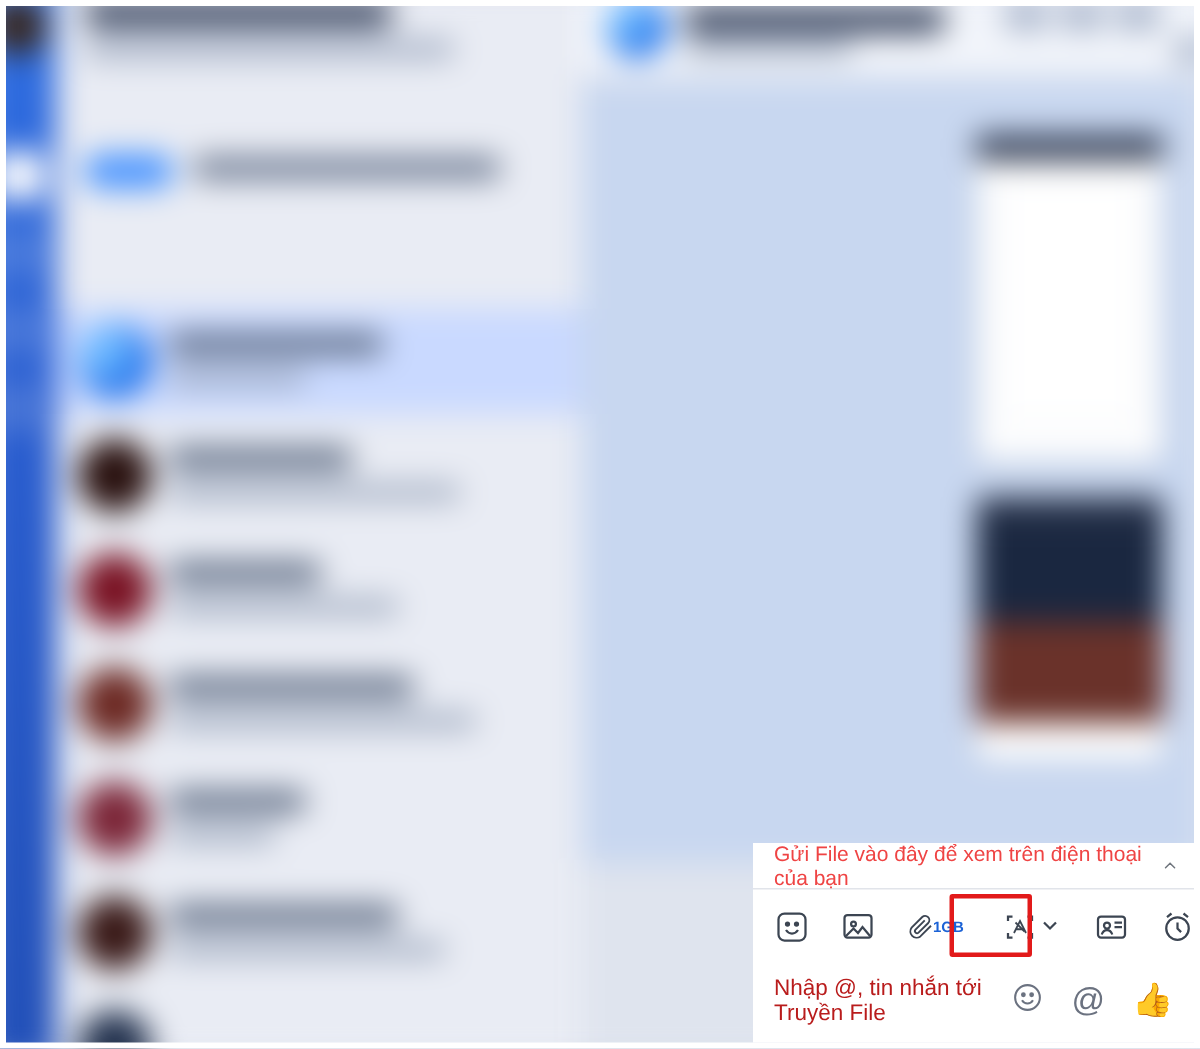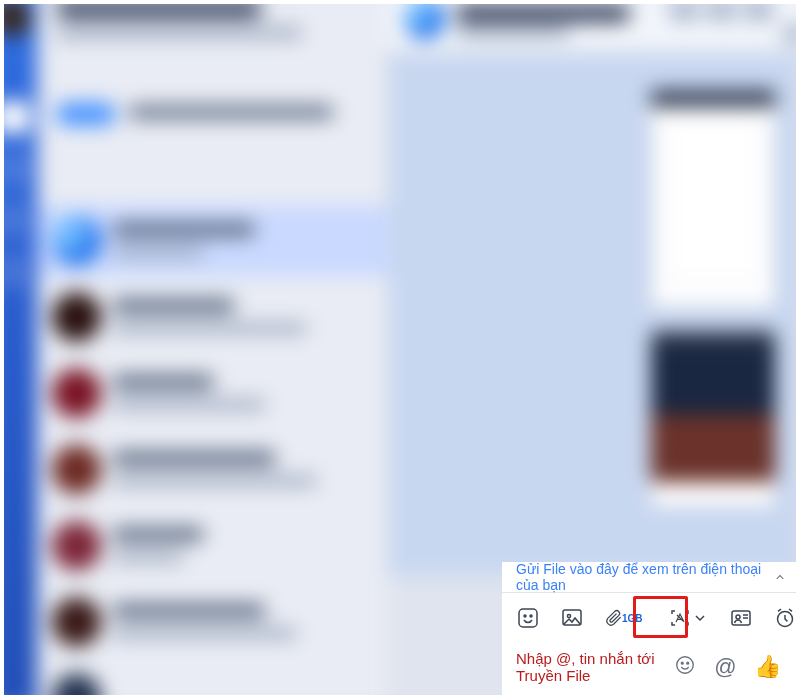--- a/index.html
+++ b/index.html
@@ -33,21 +33,21 @@
   .thumbA{top:36px;height:210px}
   .thumbA .page{margin:10px 14px;height:160px;background:#fff;border:1px solid #cbd4e2}
   .thumbB{top:270px;height:170px}
   .thumbB .img{margin:0;height:130px;background:linear-gradient(#1a2740 0%,#1a2740 50%,#6a322a 50%,#6a322a 100%)}
   
   .imgborder{position:absolute;inset:0;border:4px solid #fff;box-sizing:border-box;pointer-events:none}
 
   
   .composer-wrap{position:absolute;left:502px;right:4px;bottom:4px;background:#fff}
   .hintline{display:flex;align-items:center;justify-content:space-between;height:30px;
-    padding:0 10px 0 14px;border-bottom:1px solid #e1e4ea;color:#3b82f6;font-size:14px}
+    padding:0 10px 0 14px;border-bottom:1px solid #e1e4ea;color:#ef4444;font-size:14px}
   .chev{width:14px;height:14px;color:#70767e}
   .toolbar{display:flex;align-items:center;gap:20px;padding:6px 14px 6px 14px;height:38px;position:relative}
   .tbtn{display:flex;align-items:center;justify-content:center;width:26px;height:26px;color:#2f3844;cursor:pointer}
   .tbtn svg{width:24px;height:24px;stroke:#3c4552;stroke-width:1.5;fill:none}
   .attach-group{display:flex;align-items:center;gap:2px}
   .gb{font-size:10px;font-weight:700;color:#1c63d6;margin-left:-4px}
   .screenshot-group{display:flex;align-items:center;gap:2px;padding:2px 4px}
   .redbox{position:absolute;border:3px solid #e21a1a;border-radius:2px;pointer-events:none}
   .inputline{display:flex;align-items:center;justify-content:space-between;height:40px;padding:4px 14px 8px 14px}
   .placeholder{color:#b91c1c;font-size:15px}

